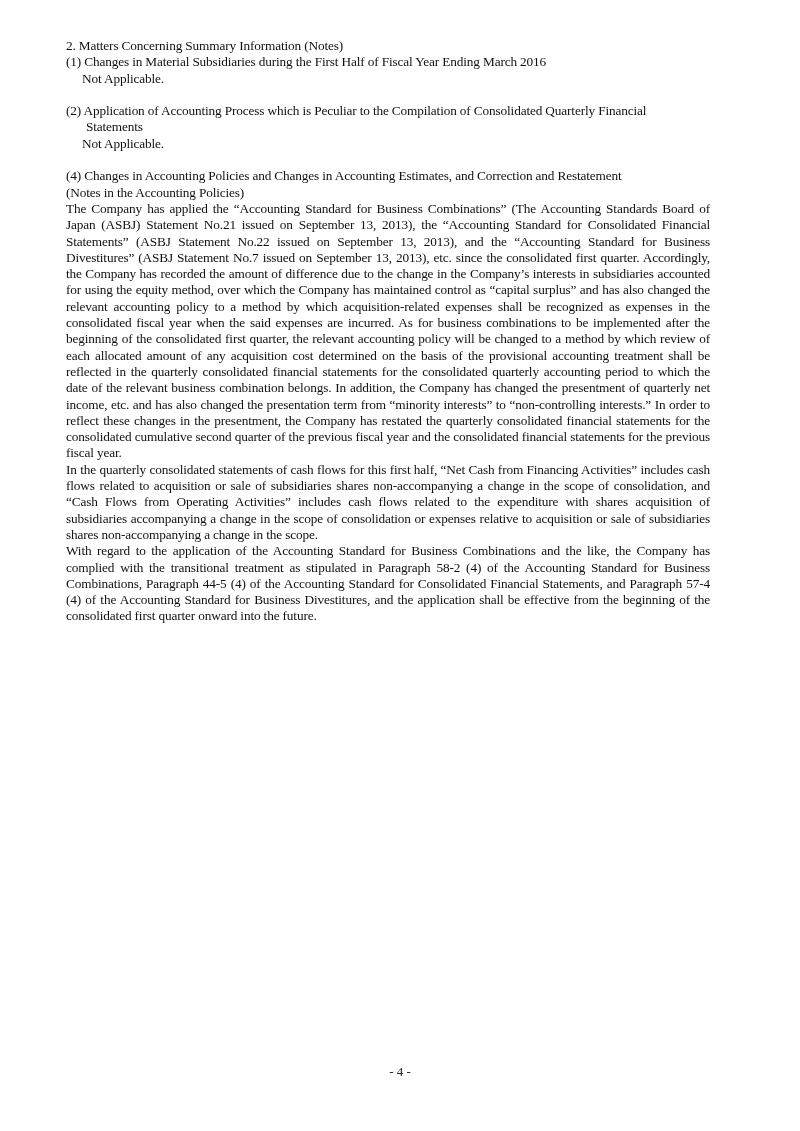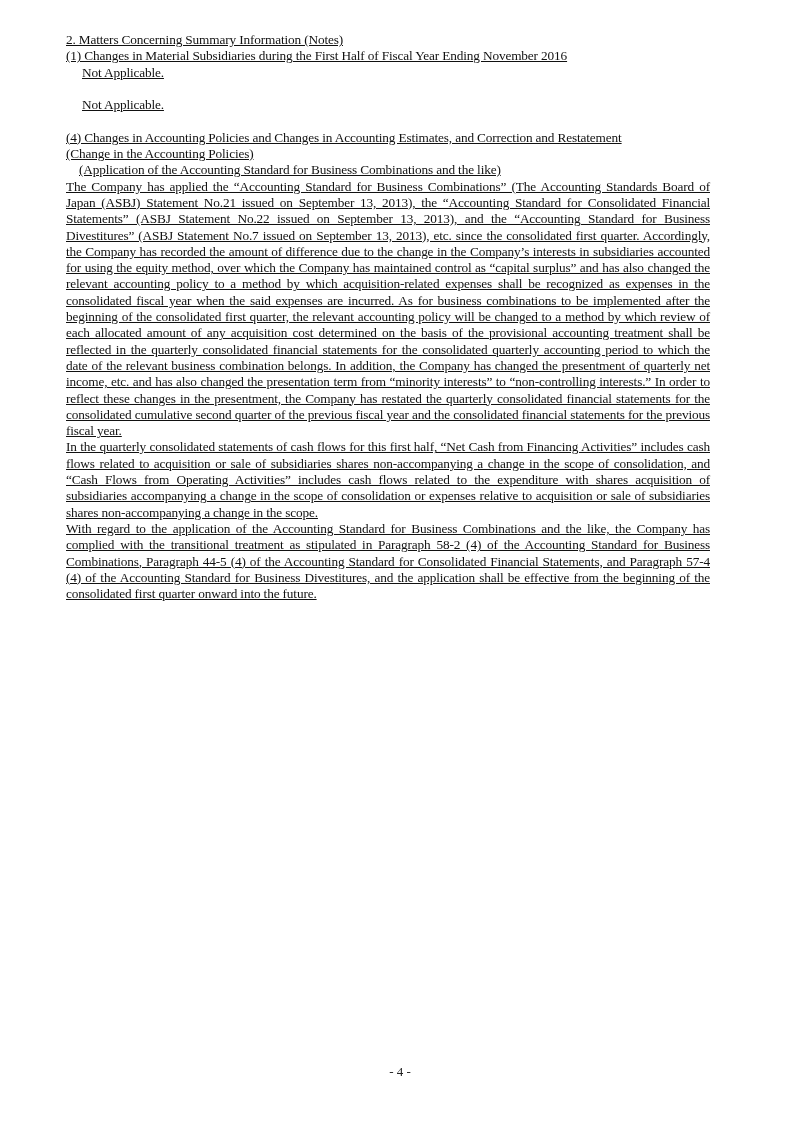--- a/index.html
+++ b/index.html
@@ -1,42 +1,43 @@
 <!DOCTYPE html>
 <html><head>
 <meta charset="utf-8">
 <style>
   html, body { margin: 0; padding: 0; background: #ffffff; }
   body { width: 800px; height: 1131px; position: relative; overflow: hidden;
          font-family: "Liberation Serif", "DejaVu Serif", serif; color: #111; }
-  .page { position: absolute; left: 66px; top: 32px; width: 644px;
-          font-size: 13.3px; line-height: 16.3px; letter-spacing: -0.15px; text-decoration: underline; }
+  .page { position: absolute; left: 66px; top: 38px; width: 644px;
+          font-size: 13.3px; line-height: 16.3px; letter-spacing: -0.15px; }
   .line { white-space: nowrap; }
   .ind1 { padding-left: 16px; }
   .ind2 { padding-left: 20px; }
   .ind3 { padding-left: 13px; }
   .gap { height: 16.3px; }
   .para { text-align: justify; text-align-last: left; }
   .footer { position: absolute; top: 1064px; left: 0; width: 800px; text-align: center;
             font-size: 13px; color: #222; }
 </style>
 </head>
 <body>
 
 <div class="page">
   <div class="line">2. Matters Concerning Summary Information (Notes)</div>
 
-  <div class="line">(1) Changes in Material Subsidiaries during the First Half of Fiscal Year Ending November 2016</div>
+  <div class="line">(1) Changes in Material Subsidiaries during the First Half of Fiscal Year Ending March 2016</div>
   <div class="line ind1">Not Applicable.</div>
   <div class="gap"></div>
 
+  <div class="line">(2) Application of Accounting Process which is Peculiar to the Compilation of Consolidated Quarterly Financial</div>
+  <div class="line ind2">Statements</div>
   <div class="line ind1">Not Applicable.</div>
   <div class="gap"></div>
 
   <div class="line">(4) Changes in Accounting Policies and Changes in Accounting Estimates, and Correction and Restatement</div>
-  <div class="line">(Change in the Accounting Policies)</div>
-  <div class="line ind3">(Application of the Accounting Standard for Business Combinations and the like)</div>
+  <div class="line">(Notes in the Accounting Policies)</div>
   <div class="para">The Company has applied the “Accounting Standard for Business Combinations” (The Accounting Standards Board of Japan (ASBJ) Statement No.21 issued on September 13, 2013), the “Accounting Standard for Consolidated Financial Statements” (ASBJ Statement No.22 issued on September 13, 2013), and the “Accounting Standard for Business Divestitures” (ASBJ Statement No.7 issued on September 13, 2013), etc. since the consolidated first quarter. Accordingly, the Company has recorded the amount of difference due to the change in the Company’s interests in subsidiaries accounted for using the equity method, over which the Company has maintained control as “capital surplus” and has also changed the relevant accounting policy to a method by which acquisition-related expenses shall be recognized as expenses in the consolidated fiscal year when the said expenses are incurred. As for business combinations to be implemented after the beginning of the consolidated first quarter, the relevant accounting policy will be changed to a method by which review of each allocated amount of any acquisition cost determined on the basis of the provisional accounting treatment shall be reflected in the quarterly consolidated financial statements for the consolidated quarterly accounting period to which the date of the relevant business combination belongs. In addition, the Company has changed the presentment of quarterly net income, etc. and has also changed the presentation term from “minority interests” to “non-controlling interests.” In order to reflect these changes in the presentment, the Company has restated the quarterly consolidated financial statements for the consolidated cumulative second quarter of the previous fiscal year and the consolidated financial statements for the previous fiscal year.</div>
   <div class="para">In the quarterly consolidated statements of cash flows for this first half, “Net Cash from Financing Activities” includes cash flows related to acquisition or sale of subsidiaries shares non-accompanying a change in the scope of consolidation, and “Cash Flows from Operating Activities” includes cash flows related to the expenditure with shares acquisition of subsidiaries accompanying a change in the scope of consolidation or expenses relative to acquisition or sale of subsidiaries shares non-accompanying a change in the scope.</div>
   <div class="para">With regard to the application of the Accounting Standard for Business Combinations and the like, the Company has complied with the transitional treatment as stipulated in Paragraph 58-2 (4) of the Accounting Standard for Business Combinations, Paragraph 44-5 (4) of the Accounting Standard for Consolidated Financial Statements, and Paragraph 57-4 (4) of the Accounting Standard for Business Divestitures, and the application shall be effective from the beginning of the consolidated first quarter onward into the future.</div>
 </div>
 
 <div class="footer">- 4 -</div>
 
 </body></html>

